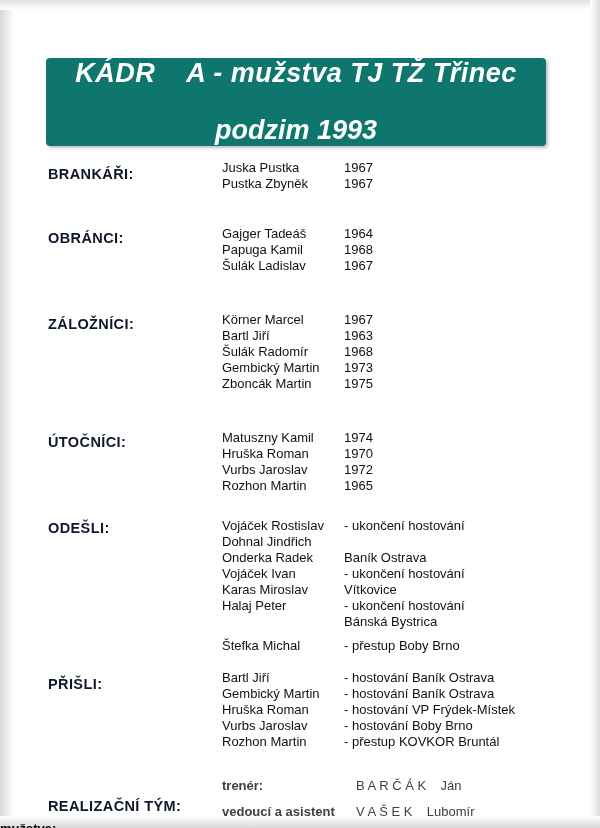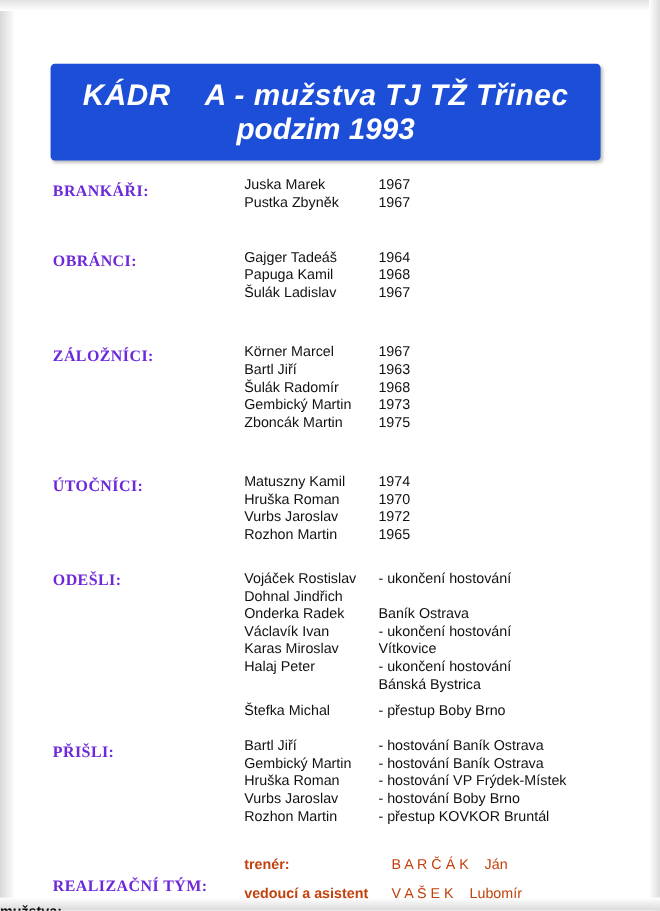--- a/index.html
+++ b/index.html
@@ -44,27 +44,27 @@
     width: 600px; height: 12px;
     background: linear-gradient(to top, #d9d9d9, #ffffff);
   }
 
   .title-banner {
     position: absolute;
     left: 46px;
     top: 58px;
     width: 500px;
     height: 88px;
-    background: #1d4ed8;
+    background: #0f766e;
     border-radius: 4px;
     box-shadow: 2px 2px 3px rgba(0,0,0,0.25);
     display: flex;
     flex-direction: column;
     align-items: center;
-    justify-content: center;
+    justify-content: space-between;
   }
   .title-line1 {
     color: #ffffff;
     font-size: 27px;
     font-weight: bold;
     font-style: italic;
     letter-spacing: 0.5px;
     line-height: 1.15;
     white-space: pre;
   }
@@ -85,24 +85,23 @@
 
   .section {
     position: relative;
     margin-bottom: 0;
   }
   .section-head {
     position: absolute;
     left: 48px;
     font-size: 14.5px;
     font-weight: bold;
-    color: #6d28d9;
+    color: #0f172a;
     letter-spacing: 0.4px;
     white-space: nowrap;
-    font-family: Liberation Serif, serif;
   }
   .rows {
     margin: 0;
     padding: 0;
   }
   .row {
     display: flex;
     align-items: baseline;
     height: 16px;
     font-size: 13px;
@@ -123,21 +122,21 @@
   .spacer-8 { height: 8px; }
   .spacer-12 { height: 12px; }
   .spacer-14 { height: 14px; }
   .spacer-16 { height: 16px; }
 
   
   .staff-row {
     display: flex;
     align-items: baseline;
     font-size: 13px;
-    color: #c2410c;
+    color: #404040;
     min-height: 17px;
   }
   .staff-label {
     width: 134px;
     margin-left: 222px;
     font-weight: bold;
     white-space: nowrap;
   }
   .staff-value {
     white-space: pre;
@@ -161,21 +160,21 @@
     <div class="title-line1">KÁDR    A - mužstva TJ TŽ Třinec</div>
     <div class="title-line2">podzim 1993</div>
   </div>
 
   <div class="content">
 
     <div class="section" style="height:42px;">
       <div class="section-head" style="top:6px;">BRANKÁŘI:</div>
       <div class="rows">
         <div class="row">
-          <span class="col-name">Juska Marek</span>
+          <span class="col-name">Juska Pustka</span>
           <span class="col-year">1967</span>
         </div>
         <div class="row">
           <span class="col-name">Pustka Zbyněk</span>
           <span class="col-year">1967</span>
         </div>
       </div>
     </div>
 
     <div class="spacer-12"></div>
@@ -261,21 +260,21 @@
         </div>
         <div class="row">
           <span class="col-name">Dohnal Jindřich</span>
           <span class="col-note"></span>
         </div>
         <div class="row">
           <span class="col-name">Onderka Radek</span>
           <span class="col-note">Baník Ostrava</span>
         </div>
         <div class="row">
-          <span class="col-name">Václavík Ivan</span>
+          <span class="col-name">Vojáček Ivan</span>
           <span class="col-note">- ukončení hostování</span>
         </div>
         <div class="row">
           <span class="col-name">Karas Miroslav</span>
           <span class="col-note">Vítkovice</span>
         </div>
         <div class="row">
           <span class="col-name">Halaj Peter</span>
           <span class="col-note">- ukončení hostování</span>
         </div>

